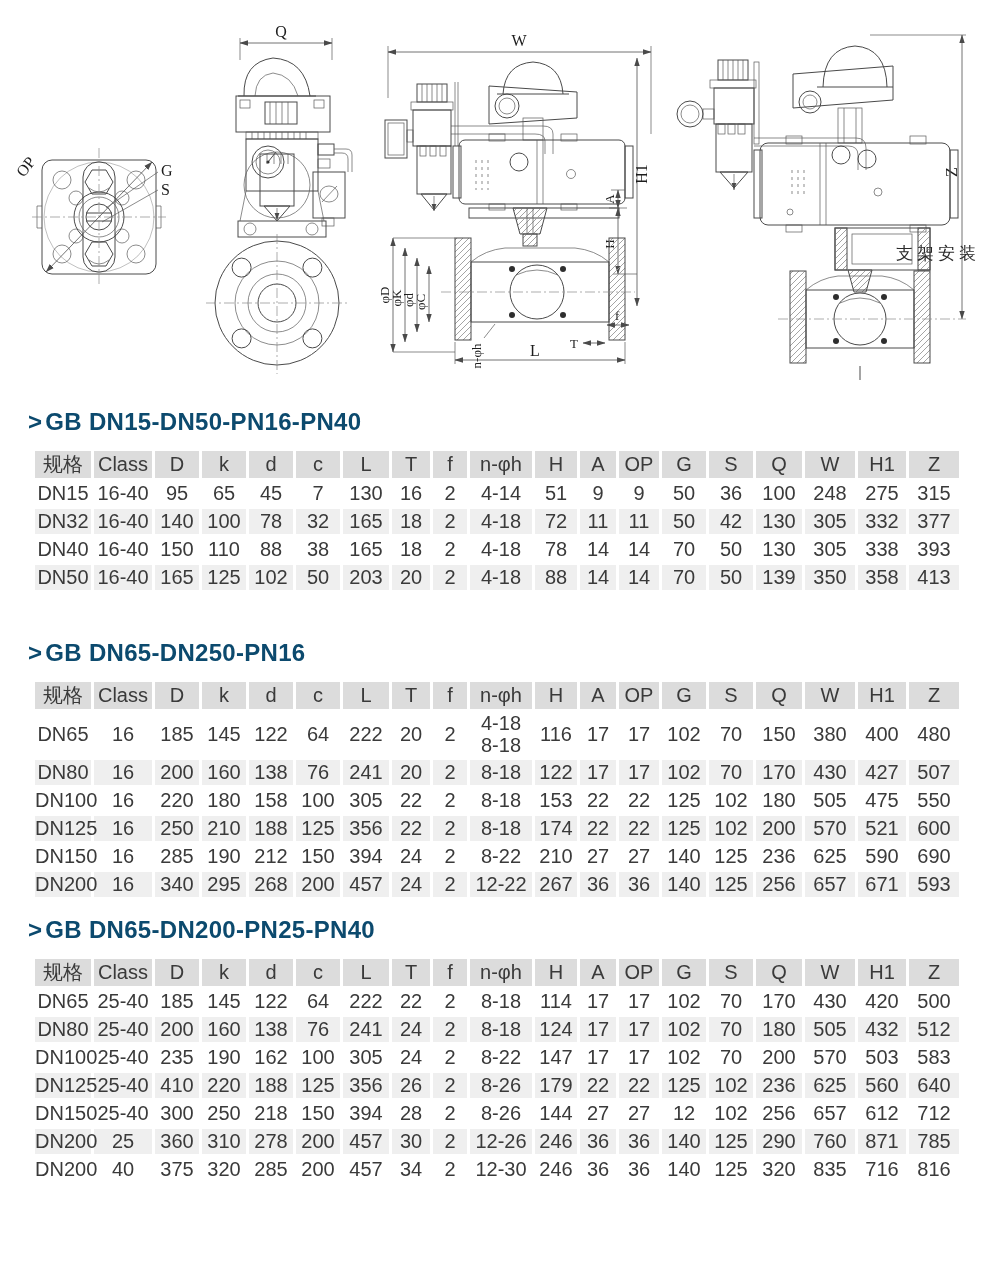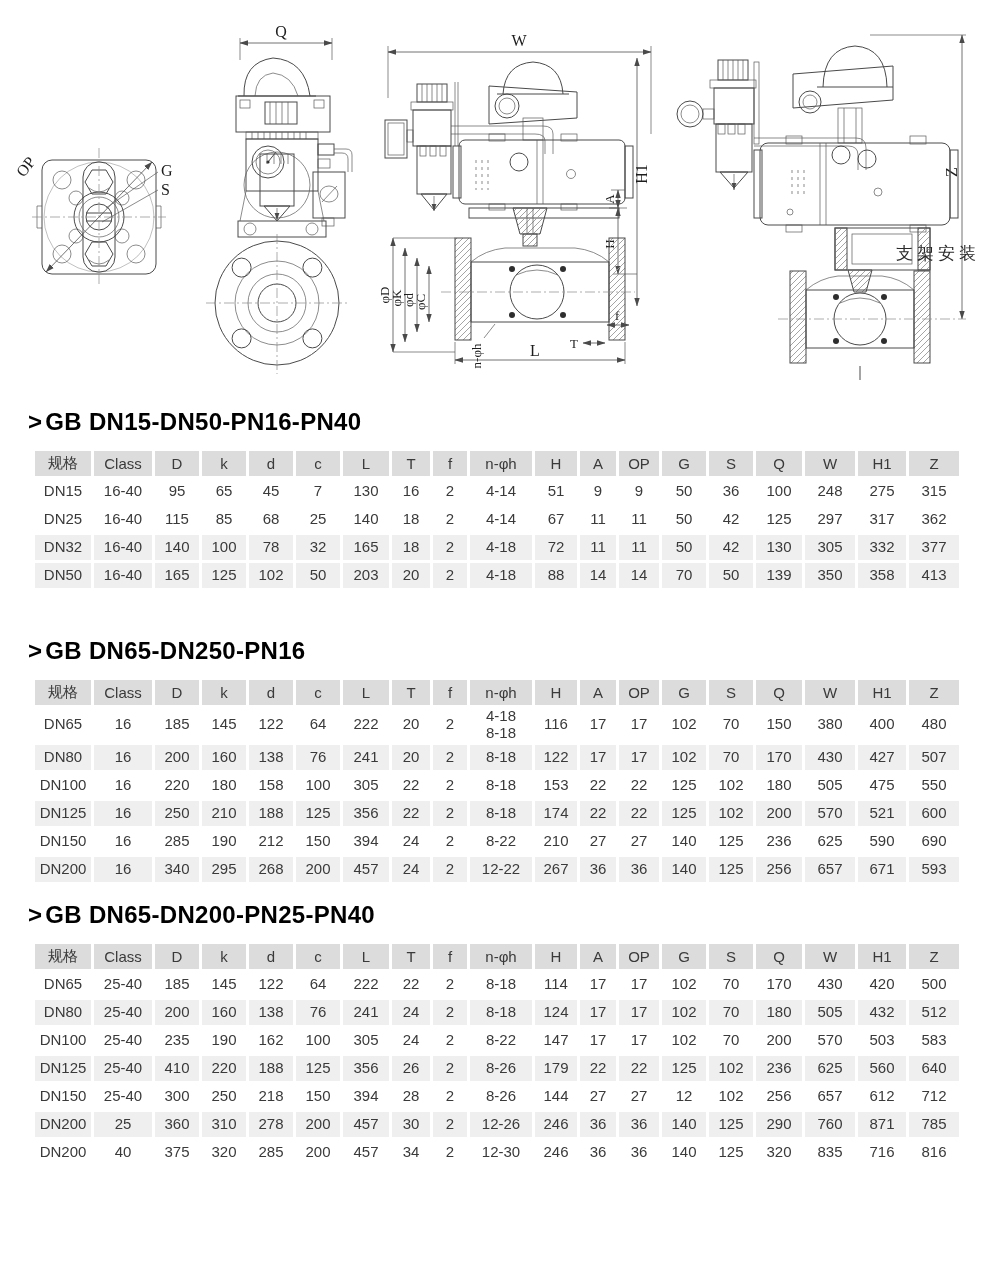--- a/index.html
+++ b/index.html
@@ -4,28 +4,28 @@
 <style>
   html,body{margin:0;padding:0}
   body{
     width:1000px;height:1280px;background:#ffffff;overflow:hidden;
     font-family:"Liberation Sans","DejaVu Sans",sans-serif;color:#333;
   }
   .drawings{width:1000px;height:398px;position:relative}
   svg text{user-select:none}
   .sec-title{
     margin:10px 0 12px 28px;font-size:24px;line-height:28px;font-weight:bold;
-    color:#000000;letter-spacing:.3px;
+    color:#0c4a6e;letter-spacing:.3px;
   }
   .sec-title .arrow{margin-right:3px}
   .sec-title.mt2{margin-top:46px}
   .sec-title.mt3{margin-top:16px}
   table.spec{
     border-collapse:separate;border-spacing:3px;table-layout:fixed;
-    width:930px;margin-left:32px;font-size:15px;
+    width:930px;margin-left:32px;font-size:20px;
   }
   table.spec th{
     background:#dcdcdc;font-weight:normal;height:25px;padding:0;
     text-align:center;color:#3a3a3a;
   }
   table.spec td{
     background:#ffffff;text-align:center;height:25px;padding:0;
     white-space:pre-line;line-height:1.12;color:#3a3a3a;
   }
   table.spec tr.alt td{background:#efefef}
@@ -377,61 +377,61 @@
         <td>51</td>
         <td>9</td>
         <td>9</td>
         <td>50</td>
         <td>36</td>
         <td>100</td>
         <td>248</td>
         <td>275</td>
         <td>315</td>
       </tr>
-      <tr>
-        <td>DN25</td>
-        <td>16-40</td>
-        <td>115</td>
-        <td>85</td>
-        <td>68</td>
-        <td>25</td>
-        <td>140</td>
-        <td>18</td>
-        <td>2</td>
-        <td>4-14</td>
-        <td>67</td>
-        <td>11</td>
-        <td>11</td>
-        <td>50</td>
-        <td>42</td>
-        <td>125</td>
-        <td>297</td>
-        <td>317</td>
-        <td>362</td>
-      </tr>
       <tr class="alt">
         <td>DN32</td>
         <td>16-40</td>
         <td>140</td>
         <td>100</td>
         <td>78</td>
         <td>32</td>
         <td>165</td>
         <td>18</td>
         <td>2</td>
         <td>4-18</td>
         <td>72</td>
         <td>11</td>
         <td>11</td>
         <td>50</td>
         <td>42</td>
         <td>130</td>
         <td>305</td>
         <td>332</td>
         <td>377</td>
+      </tr>
+      <tr>
+        <td>DN40</td>
+        <td>16-40</td>
+        <td>150</td>
+        <td>110</td>
+        <td>88</td>
+        <td>38</td>
+        <td>165</td>
+        <td>18</td>
+        <td>2</td>
+        <td>4-18</td>
+        <td>78</td>
+        <td>14</td>
+        <td>14</td>
+        <td>70</td>
+        <td>50</td>
+        <td>130</td>
+        <td>305</td>
+        <td>338</td>
+        <td>393</td>
       </tr>
       <tr class="alt">
         <td>DN50</td>
         <td>16-40</td>
         <td>165</td>
         <td>125</td>
         <td>102</td>
         <td>50</td>
         <td>203</td>
         <td>20</td>

